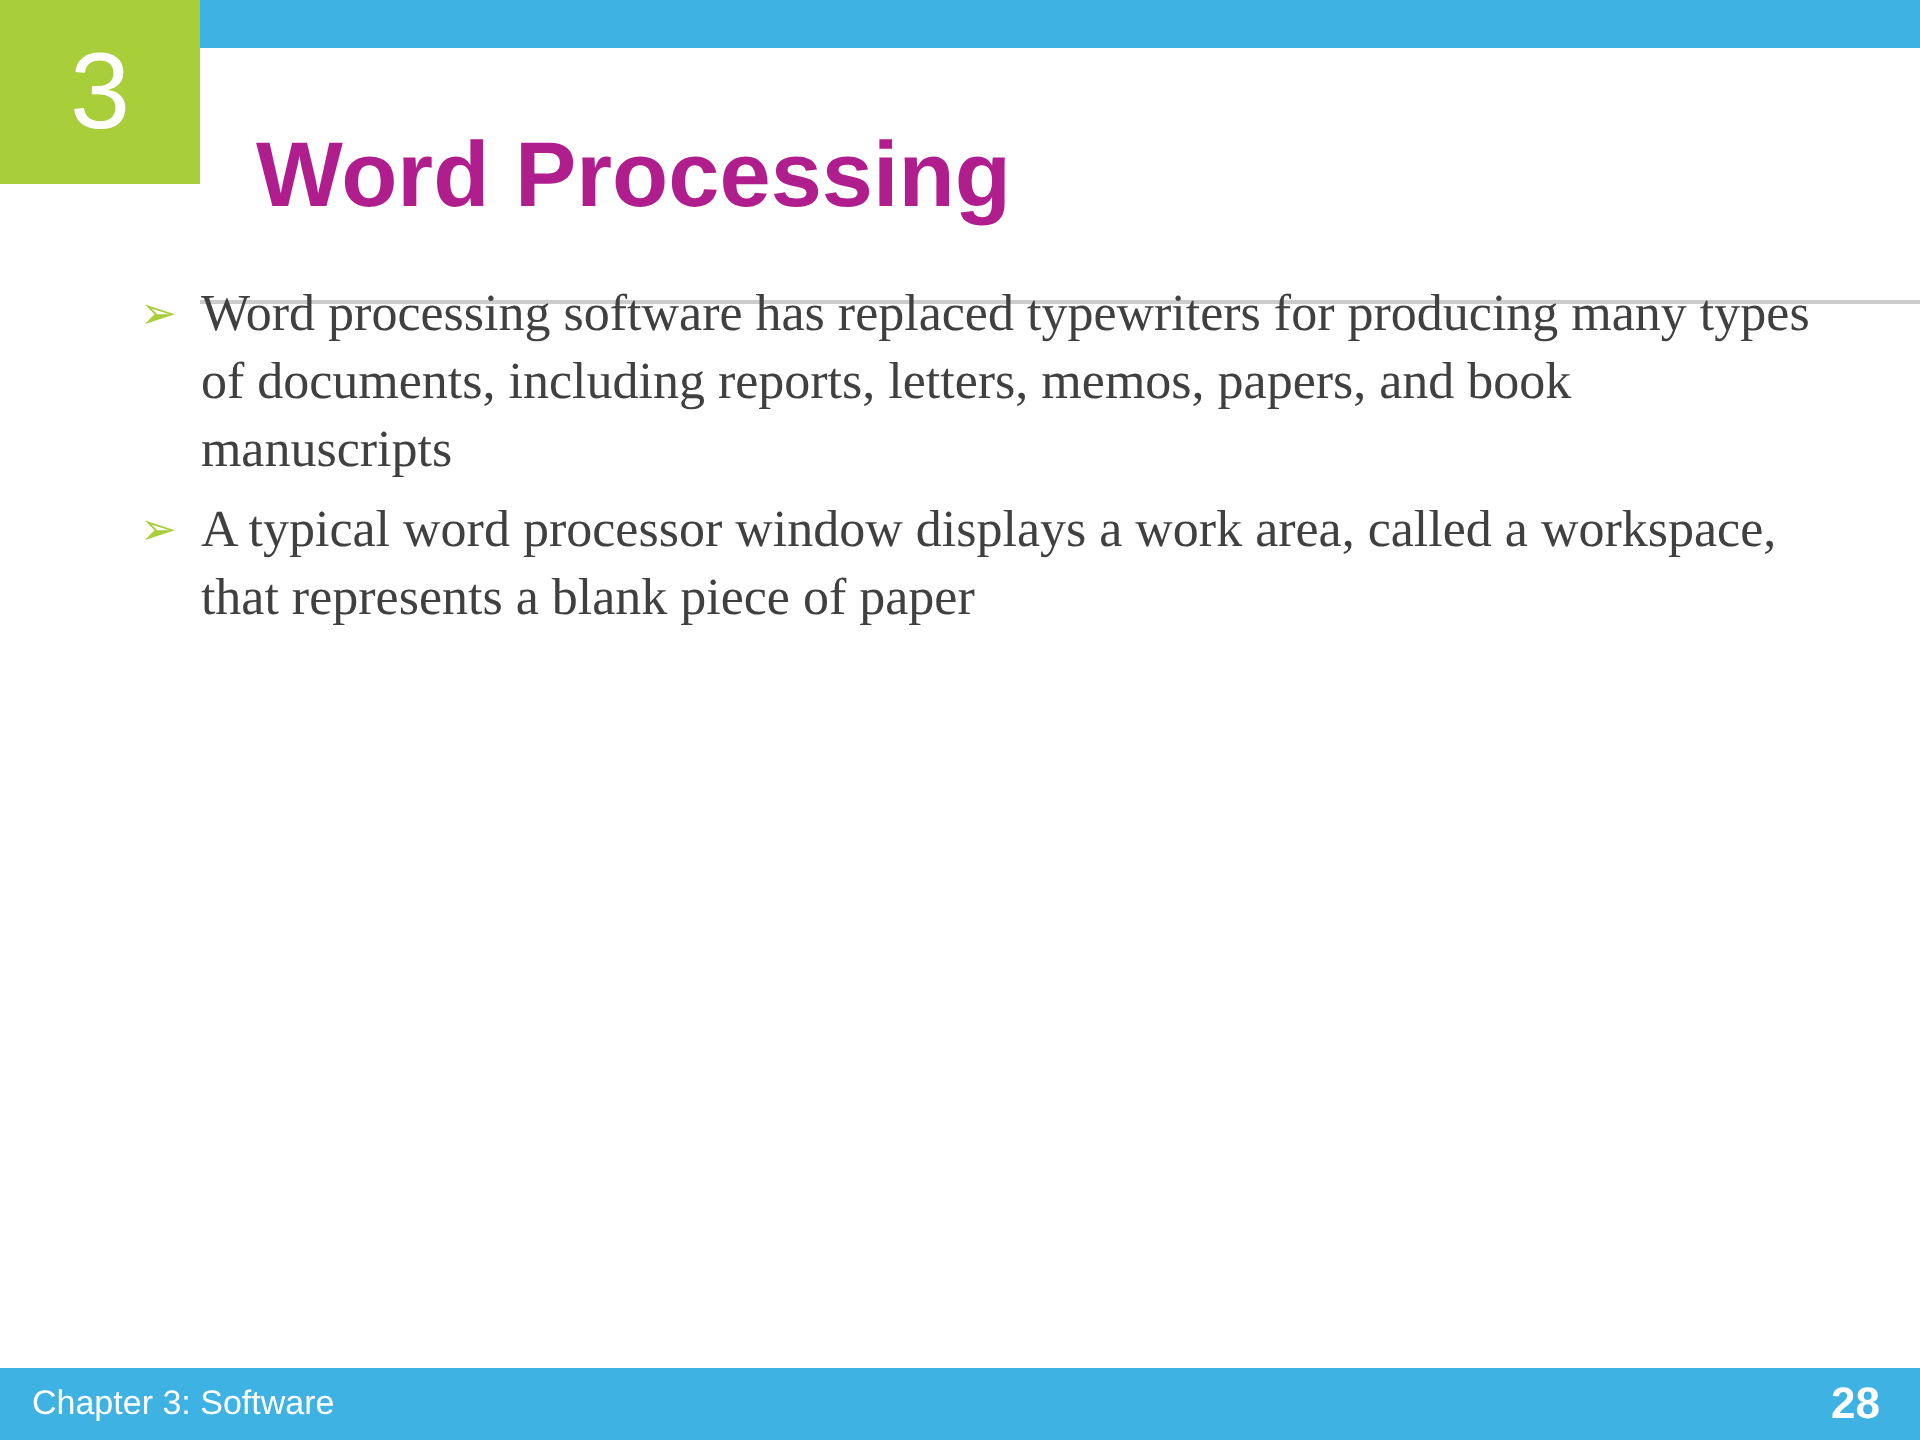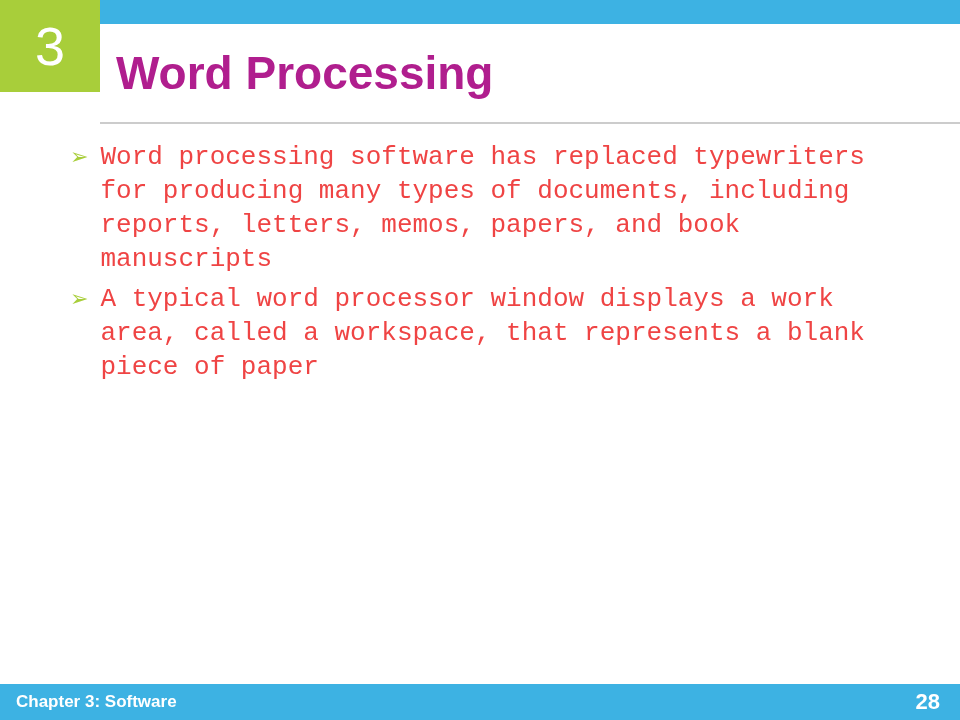--- a/index.html
+++ b/index.html
@@ -34,25 +34,25 @@
       color: #ffffff;
       font-size: 54px;
       font-weight: normal;
       font-family: Arial, sans-serif;
     }
     .title-area {
       position: absolute;
       top: 24px;
       left: 100px;
       right: 0;
-      height: 100px;
+      height: 128px;
       border-bottom: 2px solid #cccccc;
       display: flex;
       align-items: center;
-      padding-left: 16px;
+      padding-left: 28px;
     }
     .slide-title {
       color: #b01e8e;
       font-size: 46px;
       font-weight: bold;
       font-family: Arial, sans-serif;
     }
     .content-area {
       position: absolute;
       top: 140px;
@@ -65,41 +65,41 @@
       margin-bottom: 6px;
     }
     .bullet-marker {
       color: #a8ce3a;
       font-size: 22px;
       line-height: 34px;
       margin-right: 12px;
       flex-shrink: 0;
     }
     .bullet-text {
-      color: #ef4444;
+      color: #404040;
       font-size: 26px;
       line-height: 34px;
-      font-family: Liberation Mono, monospace;
+      font-family: Liberation Serif, serif;
     }
     .footer-bar {
       position: absolute;
       bottom: 0;
       left: 0;
       right: 0;
       height: 36px;
       background: #3db2e3;
       display: flex;
       align-items: center;
       justify-content: space-between;
       padding: 0 20px 0 16px;
     }
     .footer-text {
       color: #ffffff;
       font-size: 17px;
-      font-weight: bold;
+      font-weight: normal;
       font-family: Arial, sans-serif;
     }
     .page-number {
       color: #ffffff;
       font-size: 22px;
       font-weight: bold;
       font-family: Arial, sans-serif;
     }
   </style>
 </head>

